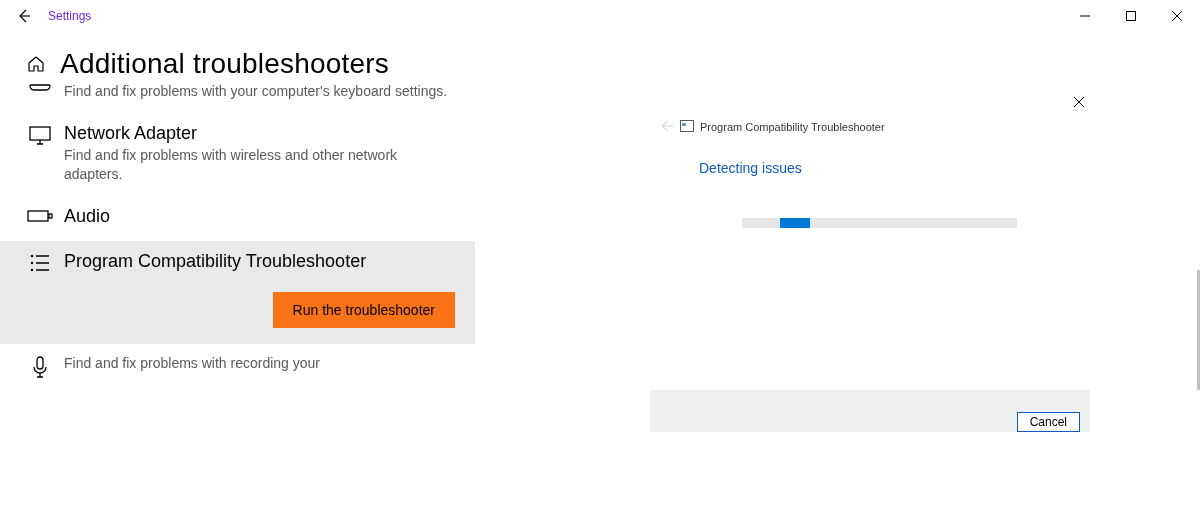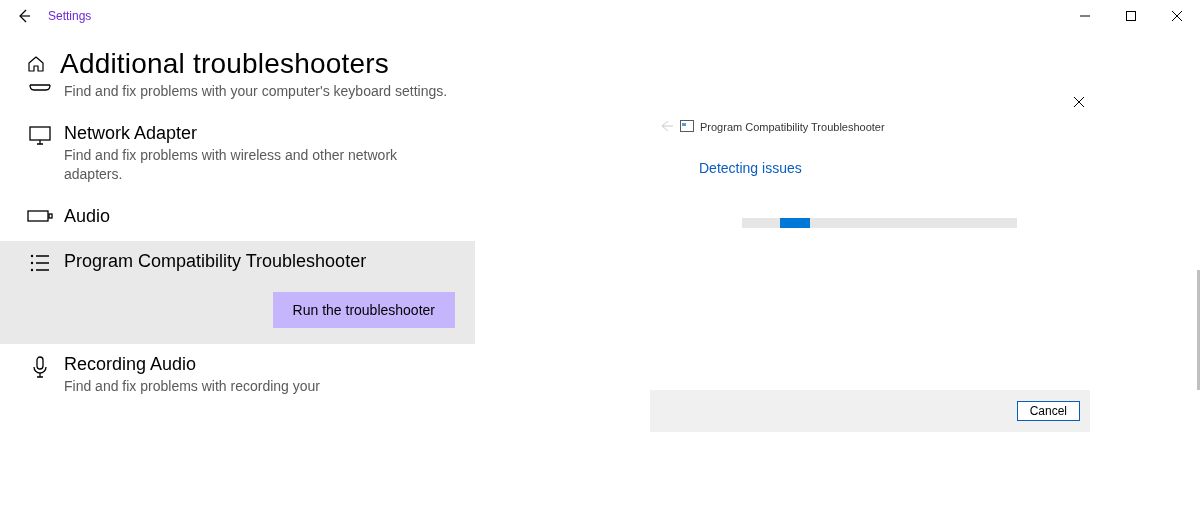--- a/index.html
+++ b/index.html
@@ -102,21 +102,21 @@
     font-size: 14px;
     color: #5a5a5a;
     line-height: 1.35;
   }
   .run-btn-row {
     display: flex;
     justify-content: flex-end;
     padding-top: 18px;
   }
   .run-btn {
-    background: #c4b5fd;
+    background: #f97316;
     border: none;
     padding: 10px 20px;
     font-size: 14px;
     font-family: inherit;
     color: #000;
   }
   
   .wizard {
     position: absolute;
     left: 650px;
@@ -165,21 +165,21 @@
     background: #0078d7;
   }
   .wizard .footer {
     position: absolute;
     left: 0;
     right: 0;
     bottom: 0;
     height: 42px;
     background: #f0f0f0;
     display: flex;
-    align-items: center;
+    align-items: flex-end;
     justify-content: flex-end;
     padding-right: 10px;
     box-sizing: border-box;
     margin-top: 28px;
   }
   .cancel-btn {
     background: #fff;
     border: 1px solid #0a5dbf;
     padding: 2px 12px;
     font-size: 12px;
@@ -291,21 +291,20 @@
   </div>
 
   <div class="ts-item">
     <div class="ts-icon">
       <svg width="18" height="24" viewBox="0 0 18 24">
         <rect x="6" y="1" width="6" height="12" rx="3" stroke="#000" stroke-width="1.3" fill="none"></rect>
         <path d="M3 11 a6 6 0 0 0 12 0 M9 17 V21 M6 21 H12" stroke="#000" stroke-width="1.3" fill="none"></path>
       </svg>
     </div>
     <div class="ts-body">
-      <div class="ts-title">Recording Audio</div>
       <div class="ts-desc">Find and fix problems with recording your</div>
     </div>
   </div>
 
 </div>
 
 <div class="wizard">
   <span class="close">
     <svg width="10" height="10" viewBox="0 0 10 10">
         <path d="M0 0 L10 10 M10 0 L0 10" stroke="#000" stroke-width="1"></path>

